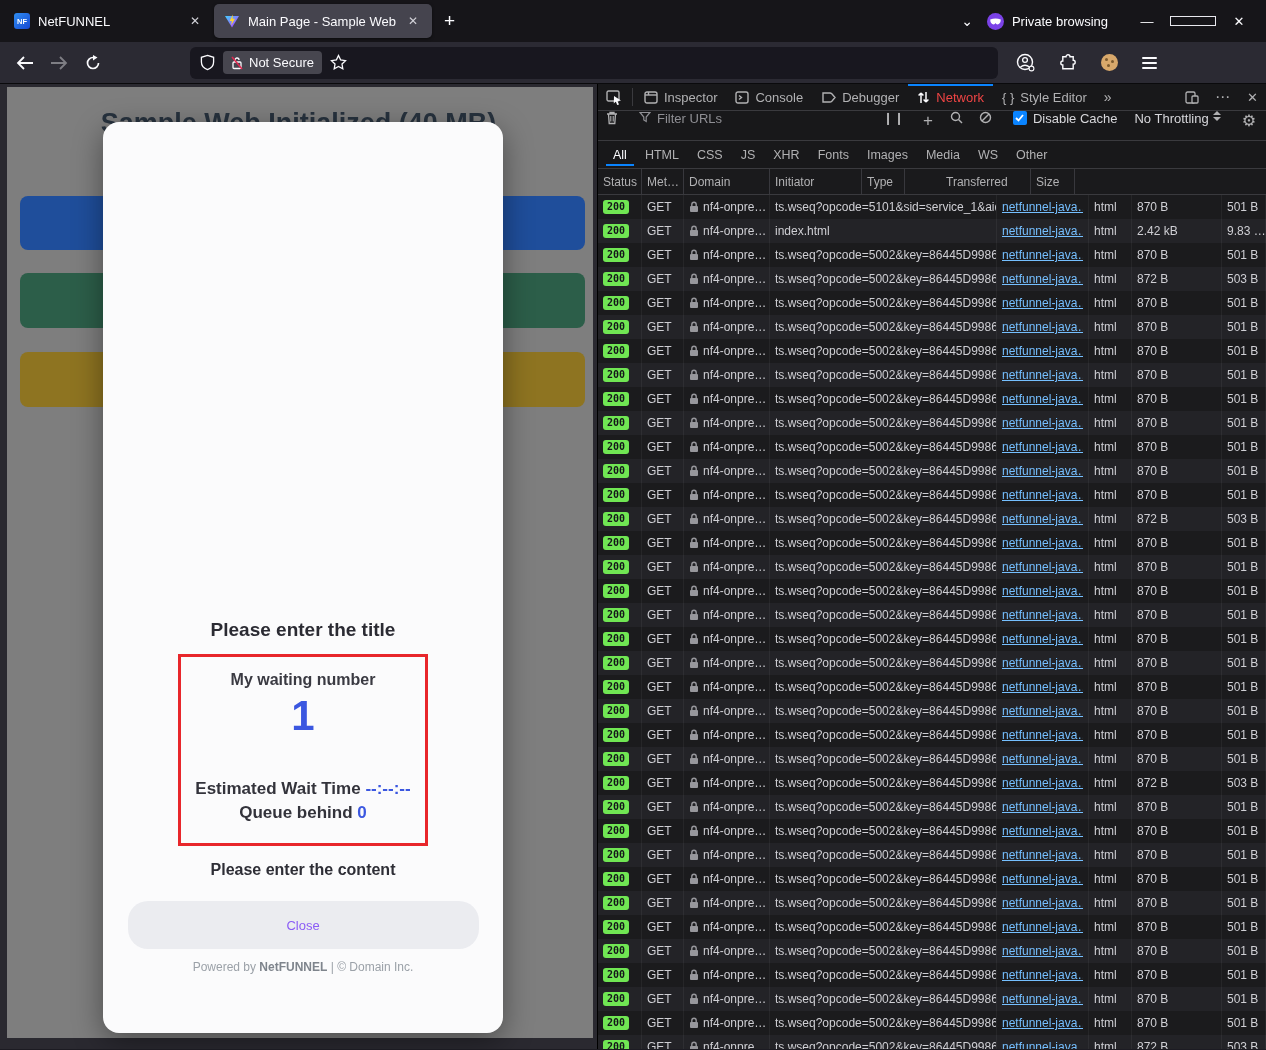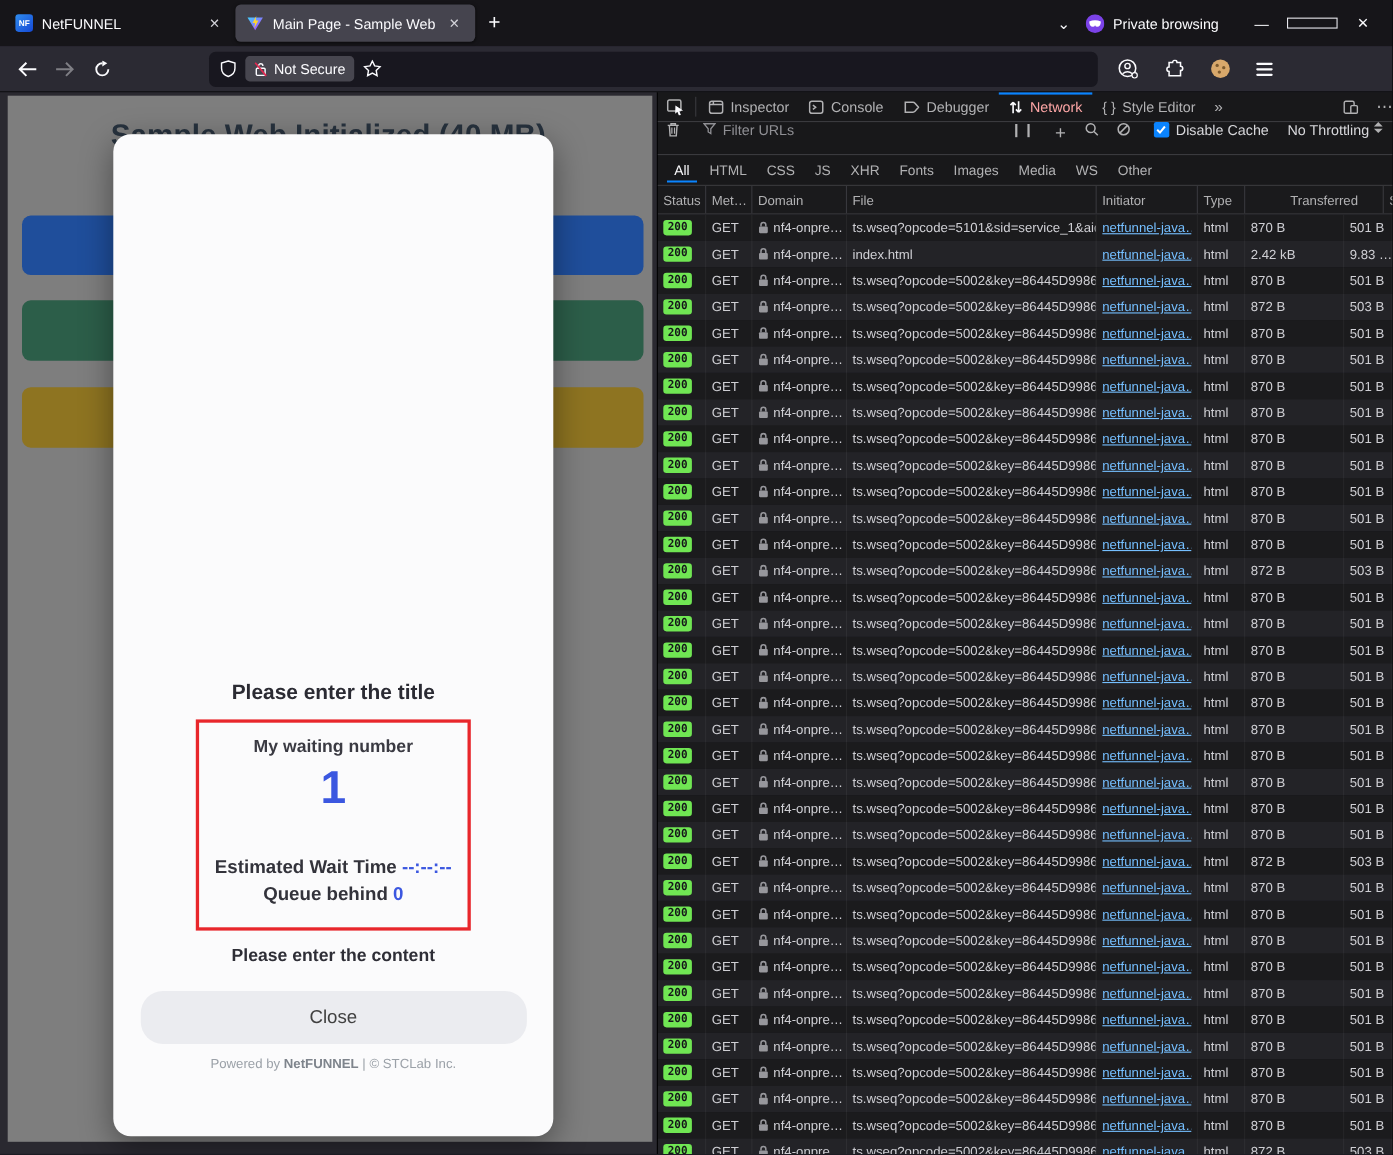--- a/index.html
+++ b/index.html
@@ -54,30 +54,30 @@
       padding-top:497px;}
   .m-title{font-size:19px;font-weight:700;color:#2b2b33;}
   .waitbox{margin-top:13px;width:250px;border:3px solid #e8262b;display:flex;flex-direction:column;align-items:center;
       padding:14px 6px 20px;}
   .w-label{font-size:16px;font-weight:600;color:#3a3a42;}
   .w-num{font-size:42px;font-weight:800;color:#3b57e0;line-height:1.1;margin:4px 0 36px;}
   .w-line{font-size:17px;font-weight:700;color:#33333b;margin-top:4px;}
   .w-line .blue{color:#3b57e0;}
   .m-sub{margin-top:15px;font-size:16px;font-weight:600;color:#2e2e36;}
   .close-btn{margin-top:22px;width:351px;height:48px;background:#ebecf0;border:none;border-radius:20px;
-      font-size:17px;color:#404040;}
+      font-size:13px;color:#8b5cf6;}
   .disclaimer{margin-top:24px;width:352px;text-align:center;font-size:13.5px;line-height:1.45;color:#a9aeb6;}
   .powered{margin-top:11px;font-size:12px;color:#9ba1a8;}
   .powered b{color:#7e848c;}
 
   
   .devtools{flex:1;background:#18181a;border-left:1px solid #000;display:flex;flex-direction:column;color:#d7d7db;}
   .dt-tabs{height:27px;display:flex;align-items:stretch;border-bottom:1px solid #3a3a3e;font-size:13px;color:#b1b1b3;}
   .dt-tab{display:flex;align-items:center;gap:6px;padding:0 9px;position:relative;}
-  .dt-tab.active{color:#fca5a5;}
+  .dt-tab.active{color:#ef4444;}
   .dt-tab.active::before{content:"";position:absolute;top:0;left:0;right:0;height:2px;background:#0a84ff;}
   .dt-sep{width:1px;background:#3a3a3e;margin:4px 2px;}
   .dt-iconbtn{display:flex;align-items:center;justify-content:center;padding:0 8px;color:#b1b1b3;}
   .dt-right{margin-left:auto;display:flex;align-items:center;}
   .dots{font-size:15px;letter-spacing:1px;}
   .xclose{font-size:13px;}
 
   .dt-toolbar{height:30px;display:flex;align-items:flex-start;border-bottom:1px solid #3a3a3e;font-size:13px;}
   .filter-lbl{color:#8f8f94;margin-left:6px;flex:1;}
   .cb{width:14px;height:14px;border-radius:2px;background:#0a84ff;display:flex;align-items:center;justify-content:center;margin:0 6px 0 8px;}
@@ -223,21 +223,21 @@
           <div class="w-line">
             <span>Estimated Wait Time</span> <span class="blue">--:--:--</span>
           </div>
           <div class="w-line">
             <span>Queue behind</span> <span class="blue">0</span>
           </div>
         </div>
         <div class="m-sub">Please enter the content</div>
         <button class="close-btn">Close</button>
         <div class="powered">
-          <span>Powered by</span> <b>NetFUNNEL</b> <span>| © STCLab Inc.</span>
+          <span>Powered by</span> <b>NetFUNNEL</b> <span>| © Domain Inc.</span>
         </div>
       </div>
     </div>
 
     <div class="devtools">
 
       <div class="dt-tabs">
         <div class="dt-iconbtn">
           <svg width="16" height="15" viewBox="0 0 16 15">
               <rect x="1" y="1" width="12" height="10" rx="1.5" fill="none" stroke="#b1b1b3" stroke-width="1.4"></rect>
@@ -348,21 +348,20 @@
           <span class="flt">Media</span>
           <span class="flt">WS</span>
           <span class="flt">Other</span>
         </div>
 
       <div class="dt-grid">
         <div class="g-head" id="gHead">
             <div class="cell" style="width: 44px;">Status</div>
             <div class="cell" style="width: 42px;">Met…</div>
             <div class="cell" style="width: 86px;">Domain</div>
-            <div class="cell" style="width: 227px;">File</div>
             <div class="cell" style="width: 92px;">Initiator</div>
             <div class="cell" style="width: 43px;">Type</div>
             <div class="cell" style="width: 90px; margin-left: 36px;">Transferred</div>
             <div class="cell" style="width: 44px;">Size</div>
           </div>
         <div class="g-rows" id="gRows">
             <div class="row">
               <div class="cell" style="width: 44px;">
                 <span class="badge">200</span>
               </div>

